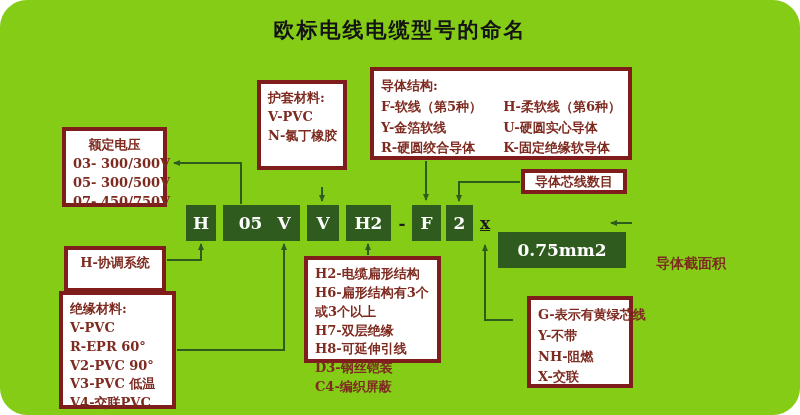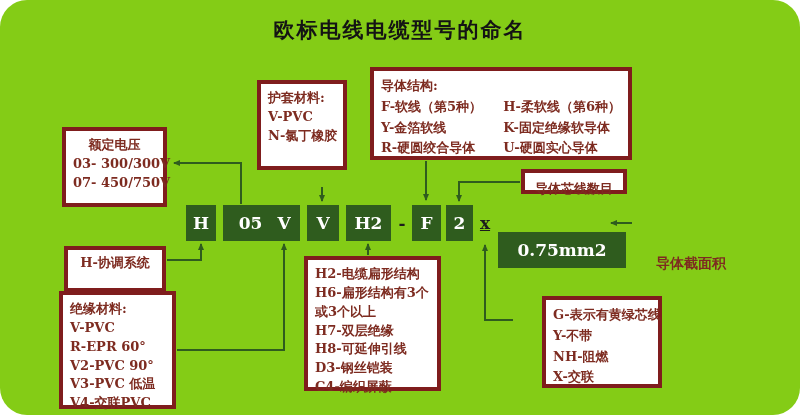--- a/index.html
+++ b/index.html
@@ -60,75 +60,76 @@
     <polyline class="arrow" points="632,223 611,223" marker-end="url(#ah)"></polyline>
     <polyline class="arrow" points="167,260 201,260 201,244" marker-end="url(#ah)"></polyline>
     <polyline class="arrow" points="177,350 284,350 284,244" marker-end="url(#ah)"></polyline>
     <polyline class="arrow" points="368,255 368,244" marker-end="url(#ah)"></polyline>
     <polyline class="arrow" points="513,320 485,320 485,245" marker-end="url(#ah)"></polyline>
   </svg>
 
   <div class="box" style="left:62px; top:127px; width:105px; height:80px;">
     <div class="box-title box-title-centered">额定电压</div>
     <div class="ln">03- 300/300V</div>
+    <div class="ln">05- 300/500V</div>
     <div class="ln">07- 450/750V</div>
   </div>
 
   <div class="box" style="left:257px; top:80px; width:90px; height:90px;">
     <div class="box-title">护套材料:</div>
     <div class="ln">V-PVC</div>
     <div class="ln">N-氯丁橡胶</div>
   </div>
 
   <div class="box" style="left:370px; top:67px; width:262px; height:93px; line-height:1.6;">
     <div class="box-title">导体结构:</div>
     <div class="cols">
       <div style="width:118px;">
         <div class="ln">F-软线（第5种）</div>
         <div class="ln">Y-金箔软线</div>
         <div class="ln">R-硬圆绞合导体</div>
       </div>
       <div>
         <div class="ln">H-柔软线（第6种）</div>
+        <div class="ln">U-硬圆实心导体</div>
         <div class="ln">K-固定绝缘软导体</div>
-        <div class="ln">U-硬圆实心导体</div>
       </div>
     </div>
   </div>
 
-  <div class="box" style="left:521px; top:169px; width:106px; height:25px; text-align:center; padding:7px 4px;">
+  <div class="box" style="left:521px; top:169px; width:106px; height:25px; text-align:center; padding:0 4px;">
     <div class="ln">导体芯线数目</div>
   </div>
 
   <div class="plain-label" style="left:656px; top:215px;margin-top:40px;">导体截面积</div>
 
   <div class="box" style="left:64px; top:246px; width:102px; height:46px; text-align:center; padding:4px 4px;">
     <div class="ln">H-协调系统</div>
   </div>
 
   <div class="box" style="left:59px; top:291px; width:117px; height:118px;">
     <div class="box-title">绝缘材料:</div>
     <div class="ln">V-PVC</div>
     <div class="ln">R-EPR 60°</div>
     <div class="ln">V2-PVC 90°</div>
     <div class="ln">V3-PVC 低温</div>
     <div class="ln">V4-交联PVC</div>
   </div>
 
-  <div class="box" style="left:304px; top:256px; width:137px; height:135px;">
+  <div class="box" style="left:304px; top:256px; width:137px; height:107px;">
     <div class="ln">H2-电缆扁形结构</div>
     <div class="ln">H6-扁形结构有3个</div>
     <div class="ln">或3个以上</div>
     <div class="ln">H7-双层绝缘</div>
     <div class="ln">H8-可延伸引线</div>
     <div class="ln">D3-钢丝铠装</div>
     <div class="ln">C4-编织屏蔽</div>
   </div>
 
-  <div class="box" style="left:542px; top:296px; width:120px; height:92px; line-height:1.6;">
+  <div class="box" style="left:527px; top:296px; width:106px; height:92px; line-height:1.6;">
     <div class="ln">G-表示有黄绿芯线</div>
     <div class="ln">Y-不带</div>
     <div class="ln">NH-阻燃</div>
     <div class="ln">X-交联</div>
   </div>
 
   <div class="block" style="left:186px; width:30px;">H</div>
   <div class="block" style="left:223px; width:55px;">05</div>
   <div class="block" style="left:268px; width:32px;">V</div>
   <div class="block" style="left:307px; width:32px;">V</div>

